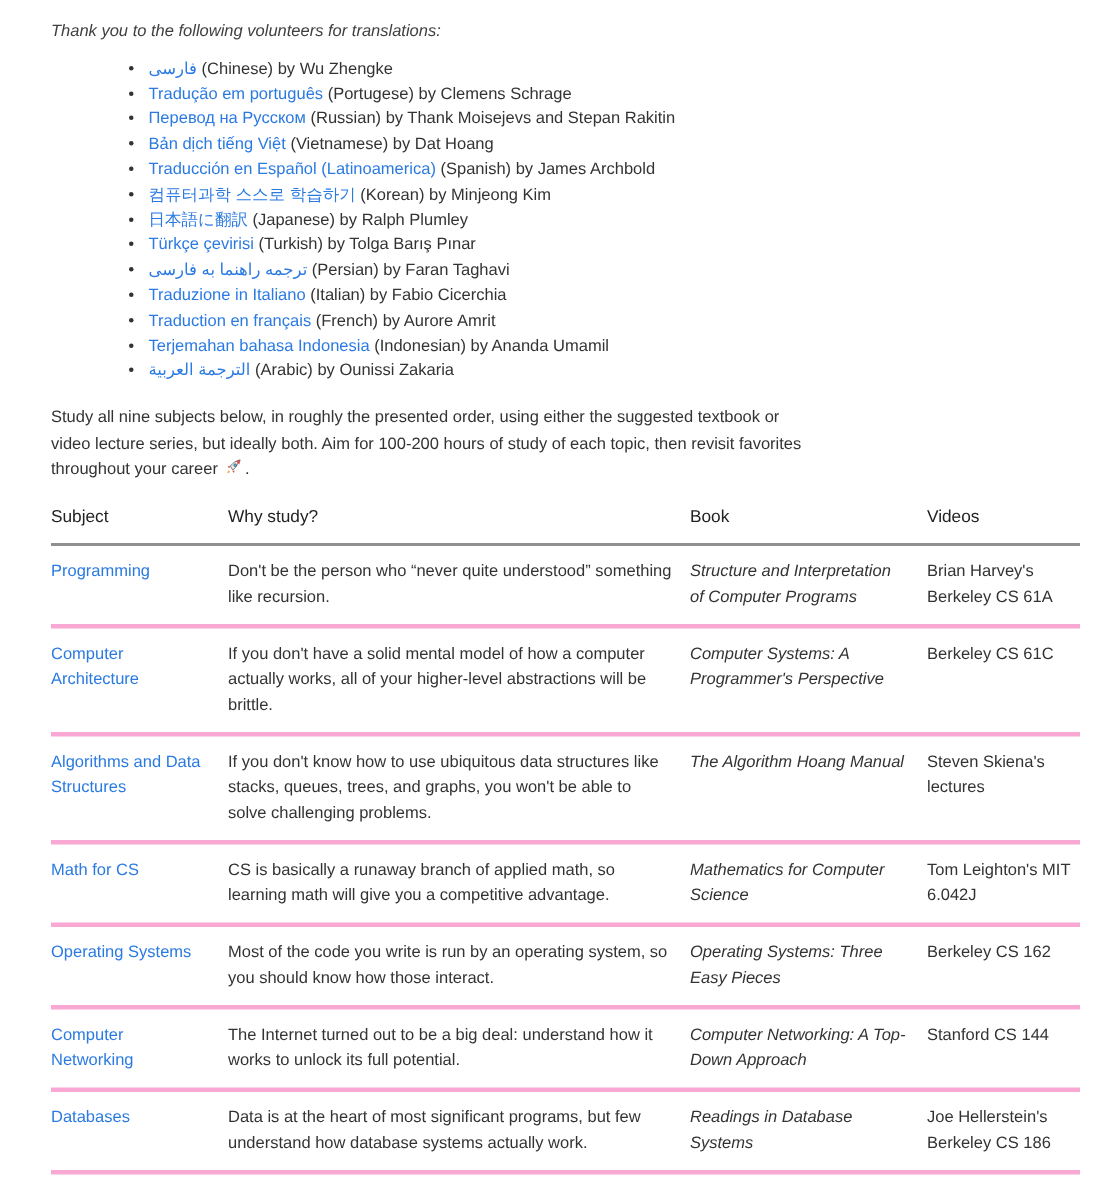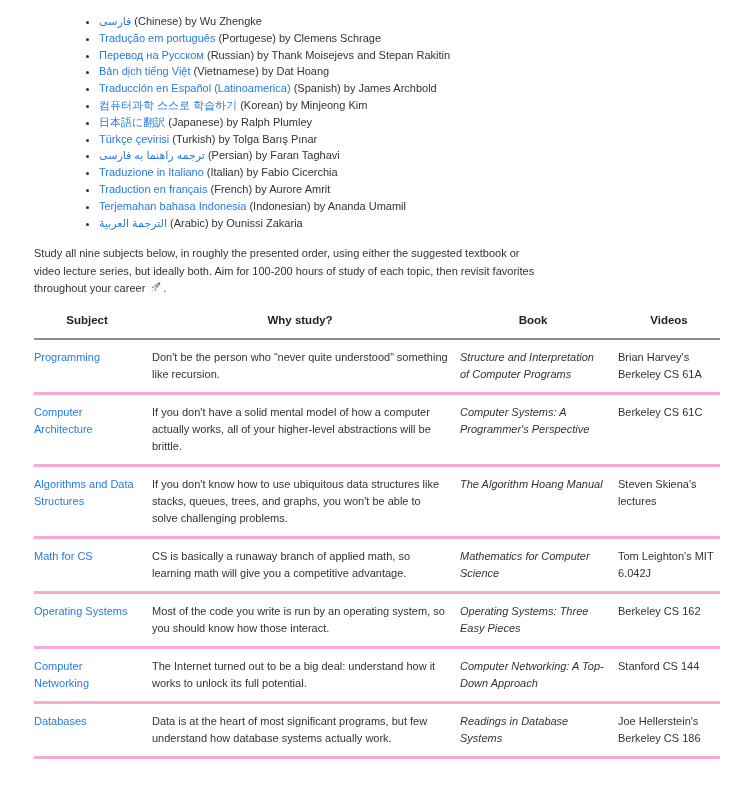--- a/index.html
+++ b/index.html
@@ -27,37 +27,38 @@
 
   table.curriculum {
     border-collapse: collapse; table-layout: fixed;
     width: 686px; margin-top: 0;
   }
   table.curriculum col.c-subject { width: 118px; }
   table.curriculum col.c-why     { width: 308px; }
   table.curriculum col.c-book    { width: 158px; }
   table.curriculum col.c-videos  { width: 102px; }
   table.curriculum th {
-    text-align: center; font-weight: bold; color: #222; font-size: 11.5px;
+    text-align: left; font-weight: normal; color: #222; font-size: 11.5px;
     padding: 6px 12px 9px 0; border-bottom: 2px solid #8f8f8f;
   }
   table.curriculum td {
     vertical-align: top; padding: 9px 12px 9px 0;
     border-bottom: 3px solid #f9a8d4; line-height: 17px;
   }
   table.curriculum td:last-child, table.curriculum th:last-child { padding-right: 0; }
   a.subject-link { color: #2a7ae2; text-decoration: none; cursor: pointer; }
   .book-title { font-style: italic; }
   td.why-cell, td.book-cell, td.videos-cell { color: #333; }
 </style>
 </head>
 <body>
 
 <div class="content">
 
+  <p class="intro">Thank you to the following volunteers for translations:</p>
 
   <ul class="translations">
   <li>
     <a class="tlink" href="#">فارسی</a><span> (Chinese) by Wu Zhengke</span>
   </li>
 
   <li>
     <a class="tlink" href="#">Tradução em português</a><span> (Portugese) by Clemens Schrage</span>
   </li>
 

